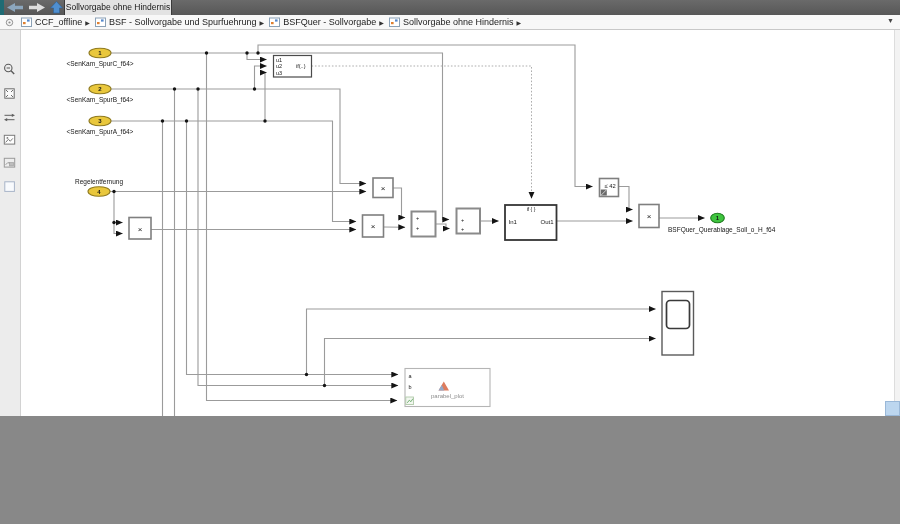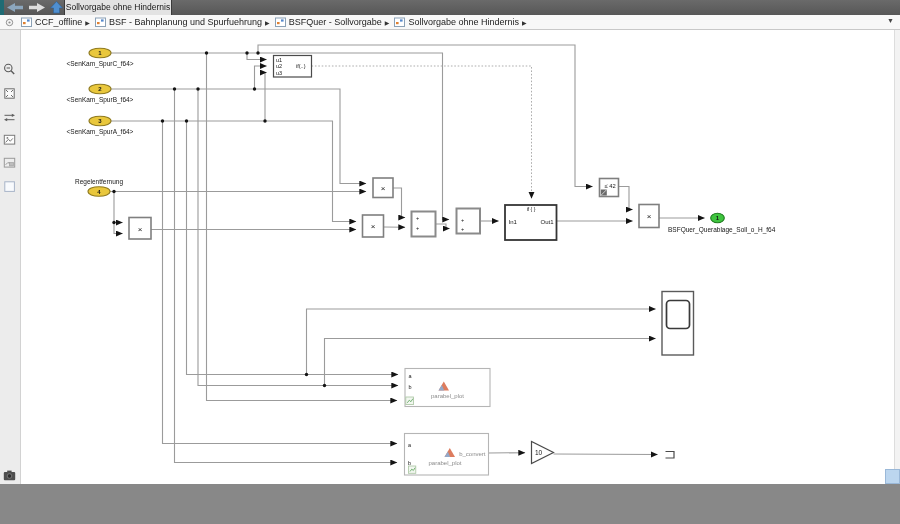--- a/index.html
+++ b/index.html
@@ -1,16 +1,16 @@
 <!DOCTYPE html>
 <html><head>
 <meta charset="utf-8">
 <style>
   html,body{margin:0;padding:0;background:#888;}
-  #app{position:relative;width:900px;height:484px;background:#fdba74;overflow:hidden;
+  #app{position:relative;width:900px;height:416px;background:#fdba74;overflow:hidden;
        font-family:"Liberation Sans",sans-serif;-webkit-font-smoothing:antialiased;}
   
   .tabbar{position:absolute;left:0;top:0;width:900px;height:15px;
           background:linear-gradient(#6a6a6a,#575757);border-bottom:1px solid #3e3e3e;}
   .tabbar .appstrip{position:absolute;left:0;top:0;width:4px;height:15px;background:#1f6b74;}
   .navsvg{position:absolute;left:4px;top:0;}
   .tab{position:absolute;left:64px;top:0;height:15px;width:106px;background:#e3e3e3;
        border-left:1px solid #3a3a3a;border-right:1px solid #3a3a3a;
        font-size:8.5px;color:#161616;text-align:center;line-height:15px;}
   
@@ -70,21 +70,21 @@
         </svg>
       <span>CCF_offline</span>
       <span class="sep">▶</span>
     </span>
     <span class="crumb">
       <svg width="11" height="10">
           <rect x="0.5" y="1" width="10" height="8.5" fill="#fff" stroke="#8aa0b5"></rect>
           <rect x="2" y="5" width="2.6" height="2.2" fill="#e08030"></rect>
           <rect x="6" y="2.4" width="2.6" height="2.2" fill="#5588cc"></rect>
         </svg>
-      <span>BSF - Bahnplanung und Spurfuehrung</span>
+      <span>BSF - Sollvorgabe und Spurfuehrung</span>
       <span class="sep">▶</span>
     </span>
     <span class="crumb">
       <svg width="11" height="10">
           <rect x="0.5" y="1" width="10" height="8.5" fill="#fff" stroke="#8aa0b5"></rect>
           <rect x="2" y="5" width="2.6" height="2.2" fill="#e08030"></rect>
           <rect x="6" y="2.4" width="2.6" height="2.2" fill="#5588cc"></rect>
         </svg>
       <span>BSFQuer - Sollvorgabe</span>
       <span class="sep">▶</span>

